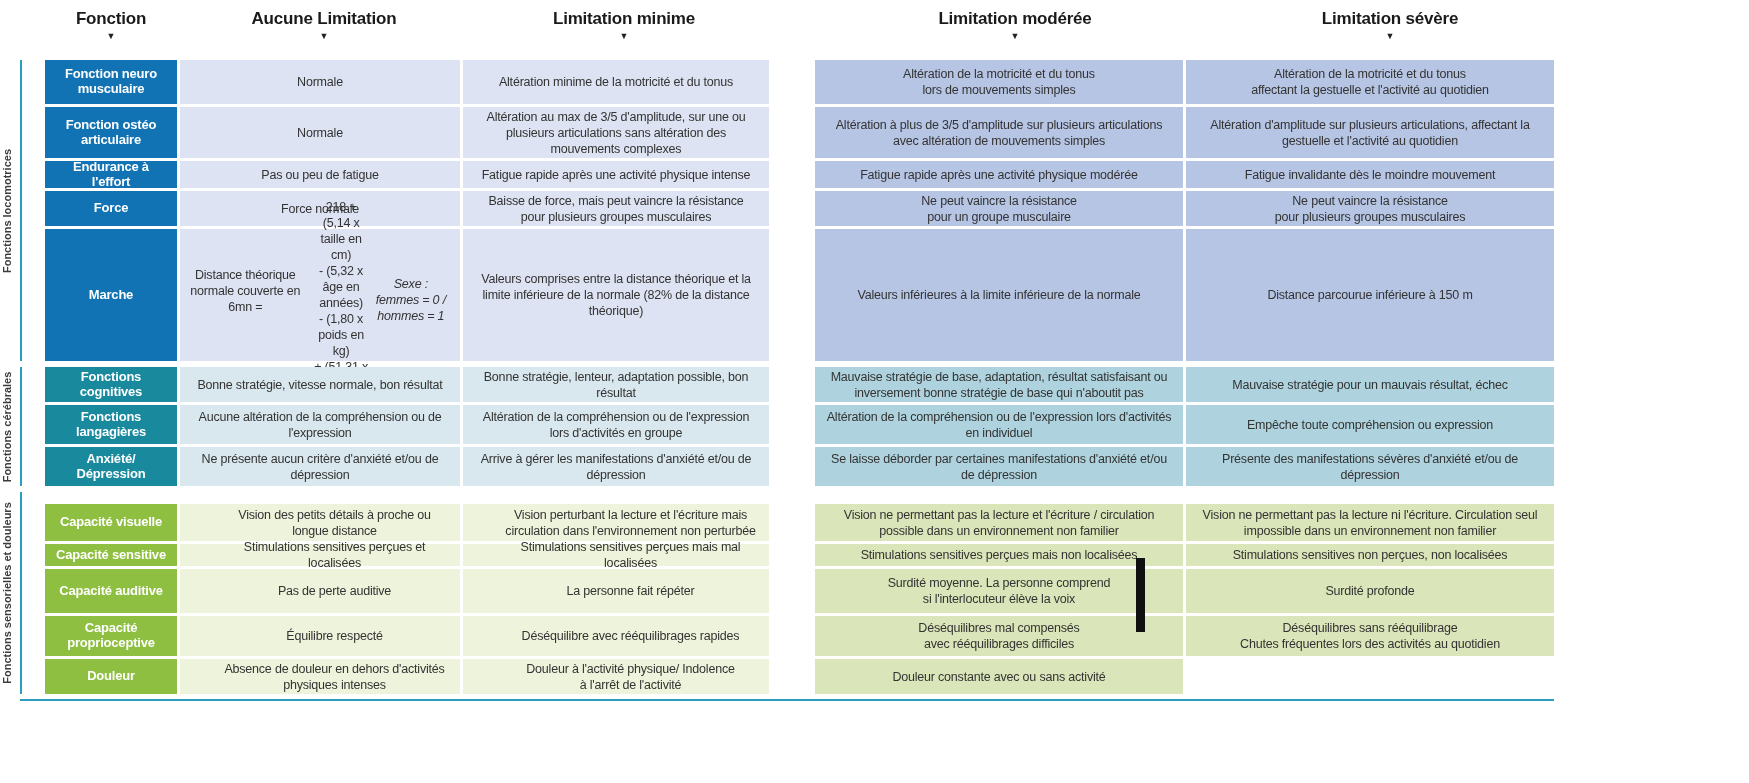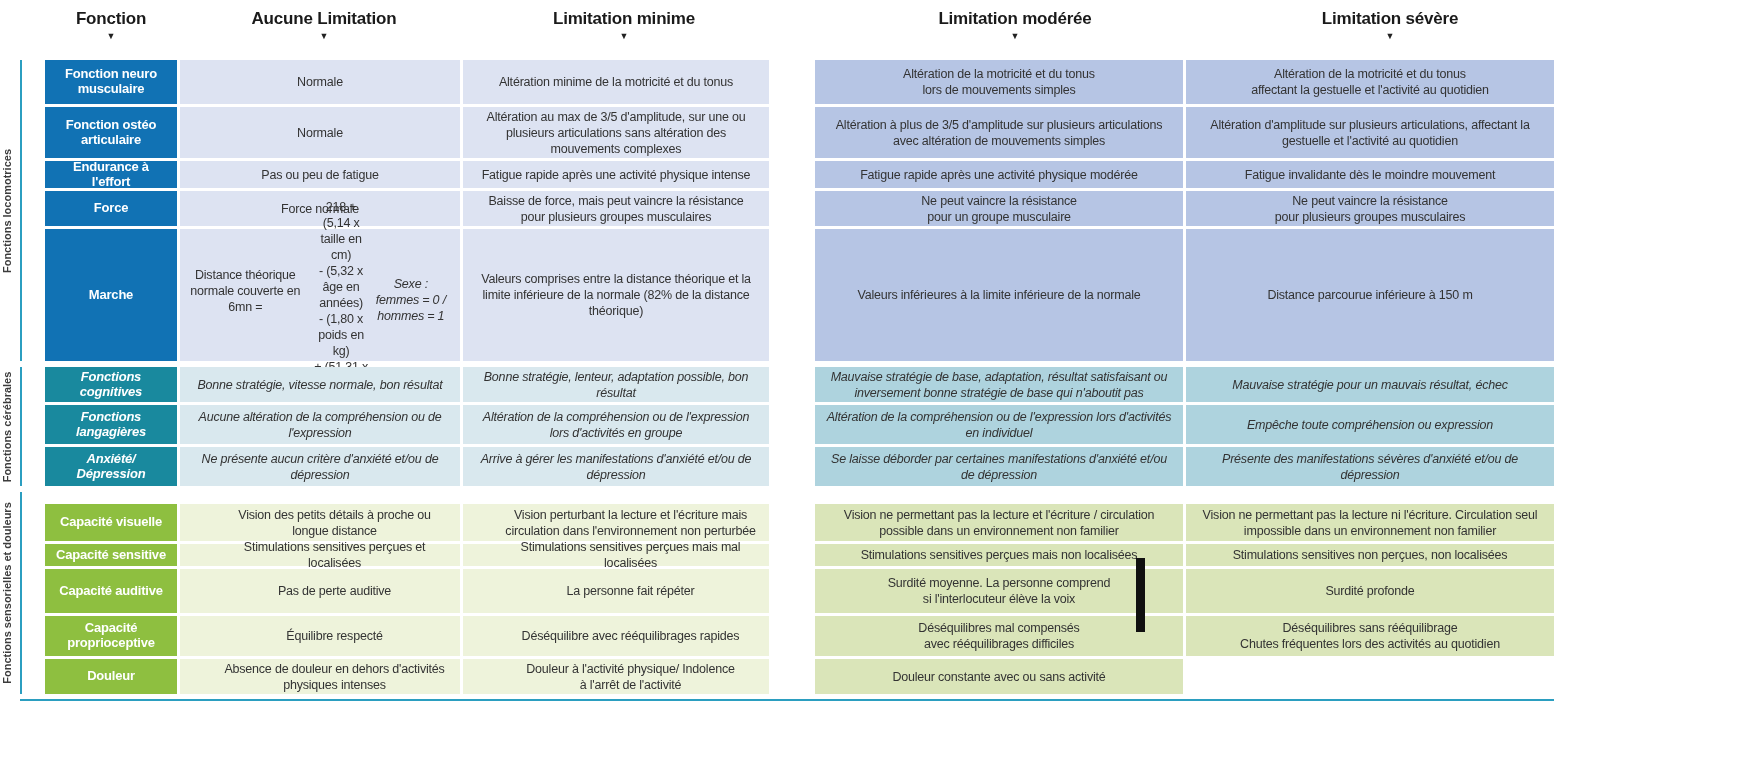--- a/index.html
+++ b/index.html
@@ -16,21 +16,21 @@
   
   .section{display:flex;margin-bottom:6px;}
   .gutter{position:relative;width:45px;flex:0 0 45px;}
   .vrule{position:absolute;left:20px;top:0;bottom:0;width:2px;background:#2b9ec0;}
   .glabel{position:absolute;left:1px;top:50%;transform:translateY(-50%) rotate(180deg);
     writing-mode:vertical-rl;white-space:nowrap;font-size:11px;font-weight:bold;color:#3c3c3c;}
 
   .tgrid{display:grid;grid-template-columns:132px 280px 306px 40px 368px 368px;
     column-gap:3px;row-gap:3px;}
   .sec-loco .tgrid{grid-template-rows:44px 51px 27px 35px 132px;}
-  .sec-cere .tgrid{grid-template-rows:35px 39px 39px;font-style:italic;}
+  .sec-cere .tgrid{grid-template-rows:35px 39px 39px;}
   .sec-sens .tgrid{grid-template-rows:37px 22px 44px 40px 35px;margin-top:12px;}
 
   .cell{display:flex;align-items:center;justify-content:center;text-align:center;
     padding:2px 10px;font-size:12.5px;line-height:1.28;color:#333;
     white-space:pre-line;box-sizing:border-box;letter-spacing:-0.2px;}
   .cell.label{color:#fff;font-weight:bold;font-size:13px;line-height:1.15;white-space:normal;}
   .spacer{background:transparent;}
 
   
   .sec-loco .label{background:#1172b4;}

